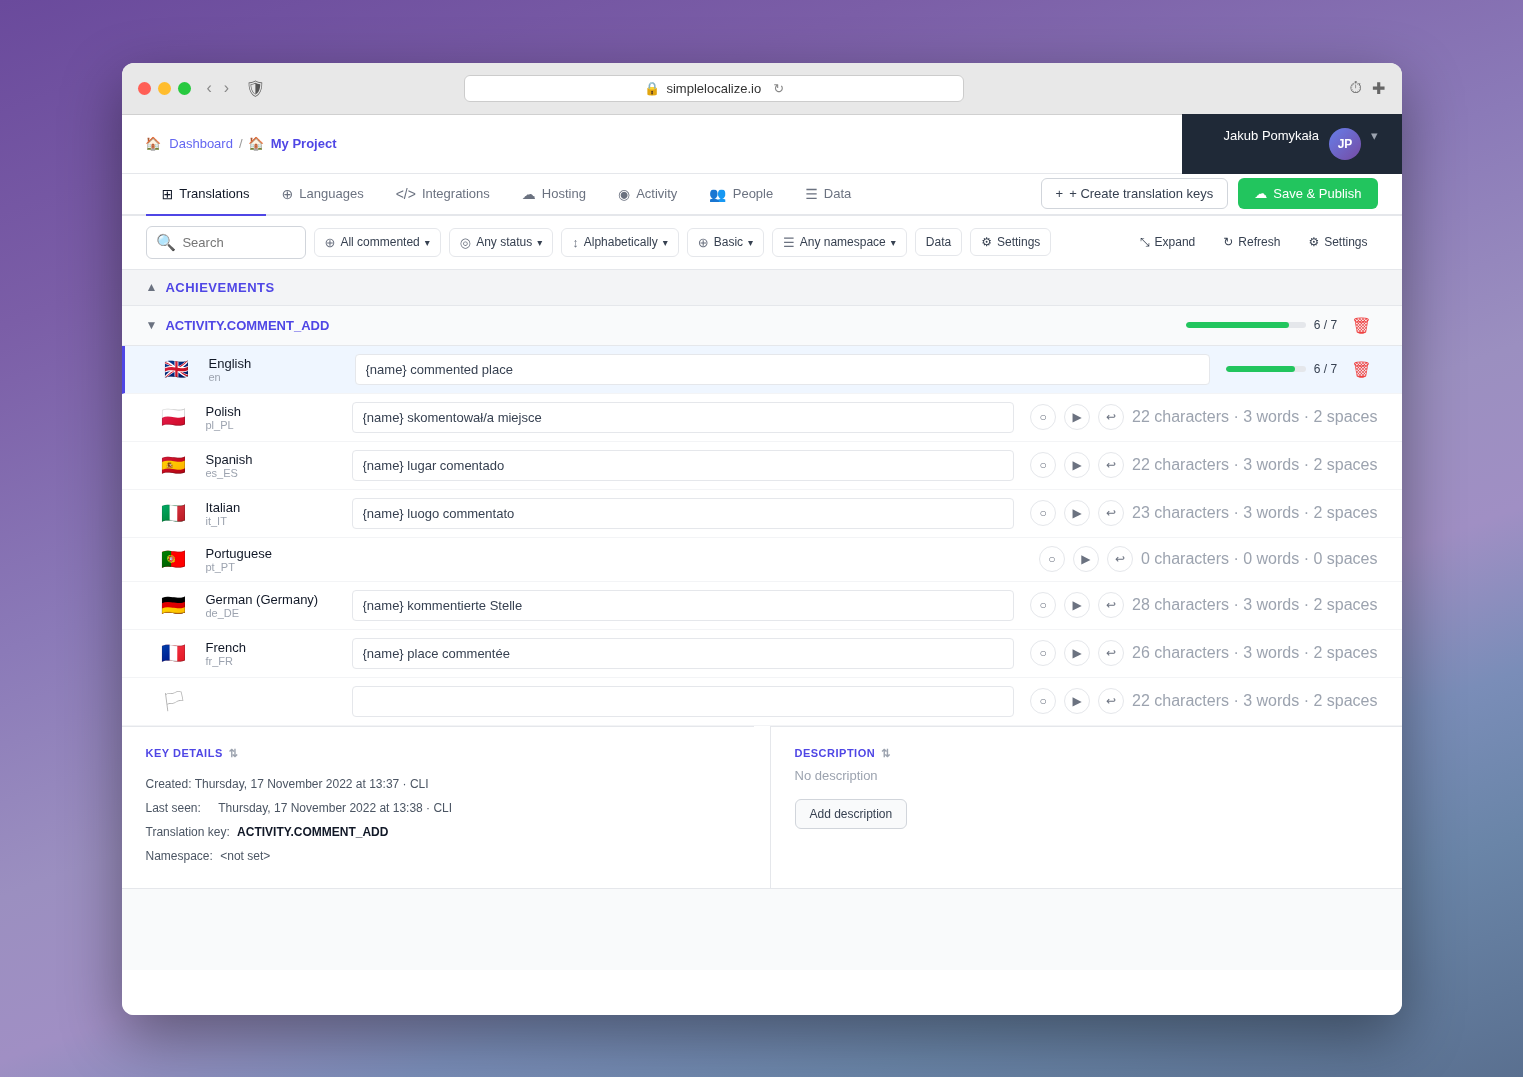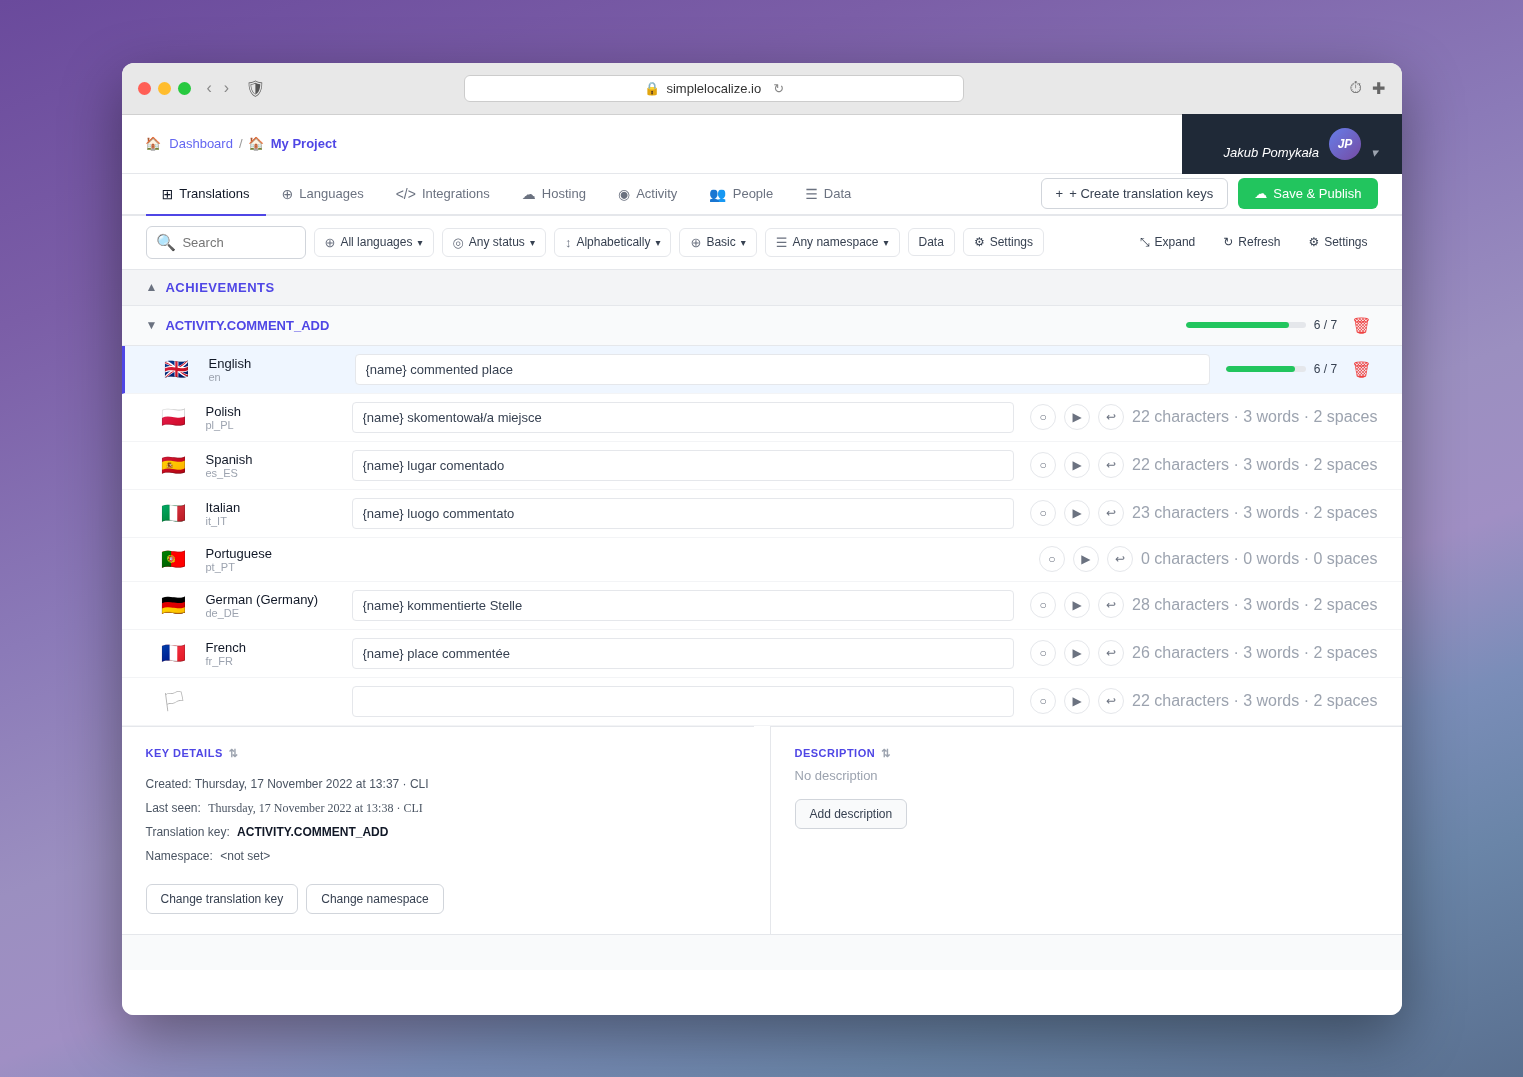--- a/index.html
+++ b/index.html
@@ -110,31 +110,30 @@
     .breadcrumb-current {
       color: #4f46e5;
       font-weight: 600;
       font-size: 13px;
       display: flex;
       align-items: center;
       gap: 6px;
     }
     .header-user {
       display: flex;
-      align-items: flex-end;
+      align-items: flex-start;
       gap: 10px;
       padding: 10px 0;
       background: #1f2937;
       margin: -1px -24px -1px auto;
       padding: 14px 24px;
       color: white;
       font-size: 13px;
       min-width: 220px;
       justify-content: flex-end;
-      font-style: italic;
     }
     .user-avatar {
       width: 32px;
       height: 32px;
       border-radius: 50%;
       background: linear-gradient(135deg, #667eea, #764ba2);
       display: flex;
       align-items: center;
       justify-content: center;
       color: white;
@@ -515,21 +514,21 @@
       </div>
     </div>
 
     <div class="toolbar-wrapper">
       <div class="search-box">
         <span style="color:#9ca3af;">🔍</span>
         <input class="search-input" type="text" placeholder="Search" style="">
       </div>
       <button class="filter-btn">
         <span class="icon">⊕</span>
-        <span>All languages</span>
+        <span>All commented</span>
         <span class="chevron-icon">▾</span>
       </button>
       <button class="filter-btn">
         <span class="icon">◎</span>
         <span>Any status</span>
         <span class="chevron-icon">▾</span>
       </button>
       <button class="filter-btn">
         <span class="icon">↕</span>
         <span>Alphabetically</span>
@@ -718,35 +717,31 @@
               <span>KEY DETAILS</span>
               <span style="color:#9ca3af;">⇅</span>
             </div>
             <div class="key-meta">
               <div>
                 <span>Created:</span>
                 <span style="margin-left:0;">Thursday, 17 November 2022 at 13:37 · CLI</span>
               </div>
               <div>
                 <span>Last seen:</span>
-                <span style="margin-left:4px;font-family:Liberation Serif, serif;">Thursday, 17 November 2022 at 13:38 · CLI</span>
+                <span style="margin-left:14px;">Thursday, 17 November 2022 at 13:38 · CLI</span>
               </div>
               <div>
                 <span>Translation key:</span>
                 <strong style="margin-left:4px;">ACTIVITY.COMMENT_ADD</strong>
               </div>
               <div>
                 <span>Namespace:</span>
                 <span style="margin-left:4px;">&lt;not set&gt;</span>
               </div>
             </div>
-            <div class="key-actions">
-              <button class="key-action-btn">Change translation key</button>
-              <button class="key-action-btn">Change namespace</button>
-            </div>
           </div>
 
           <div class="details-right">
             <div class="desc-title">
               <span>DESCRIPTION</span>
               <span style="color:#9ca3af;">⇅</span>
             </div>
             <div class="desc-text">No description</div>
             <button class="add-desc-btn">Add description</button>
           </div>

